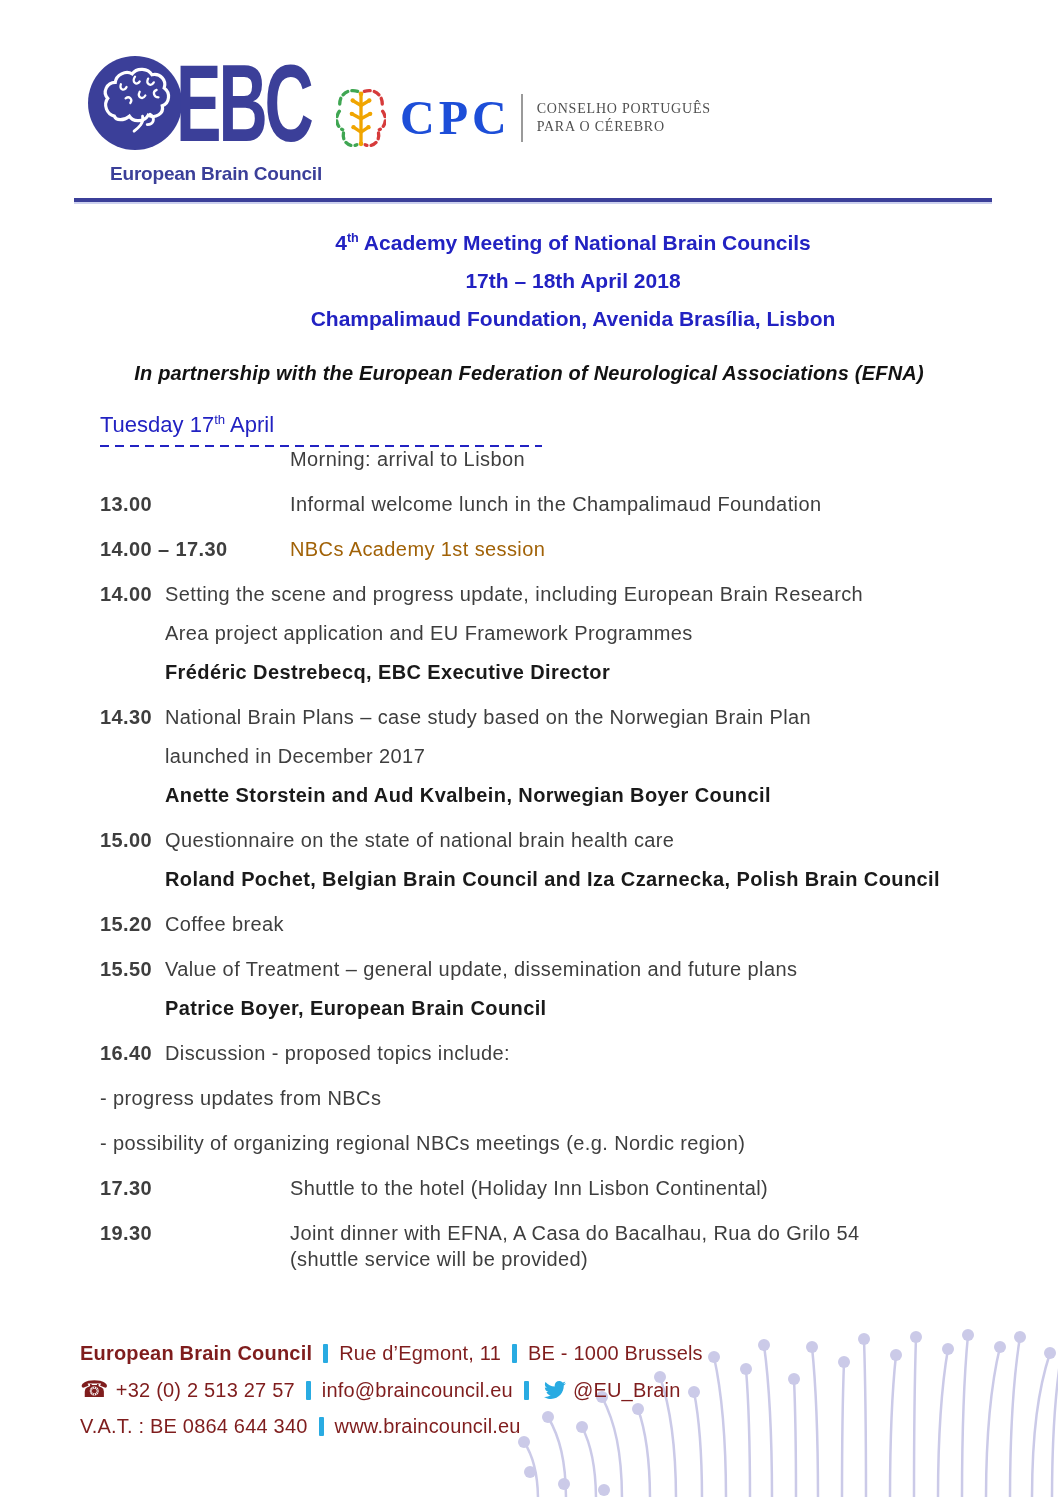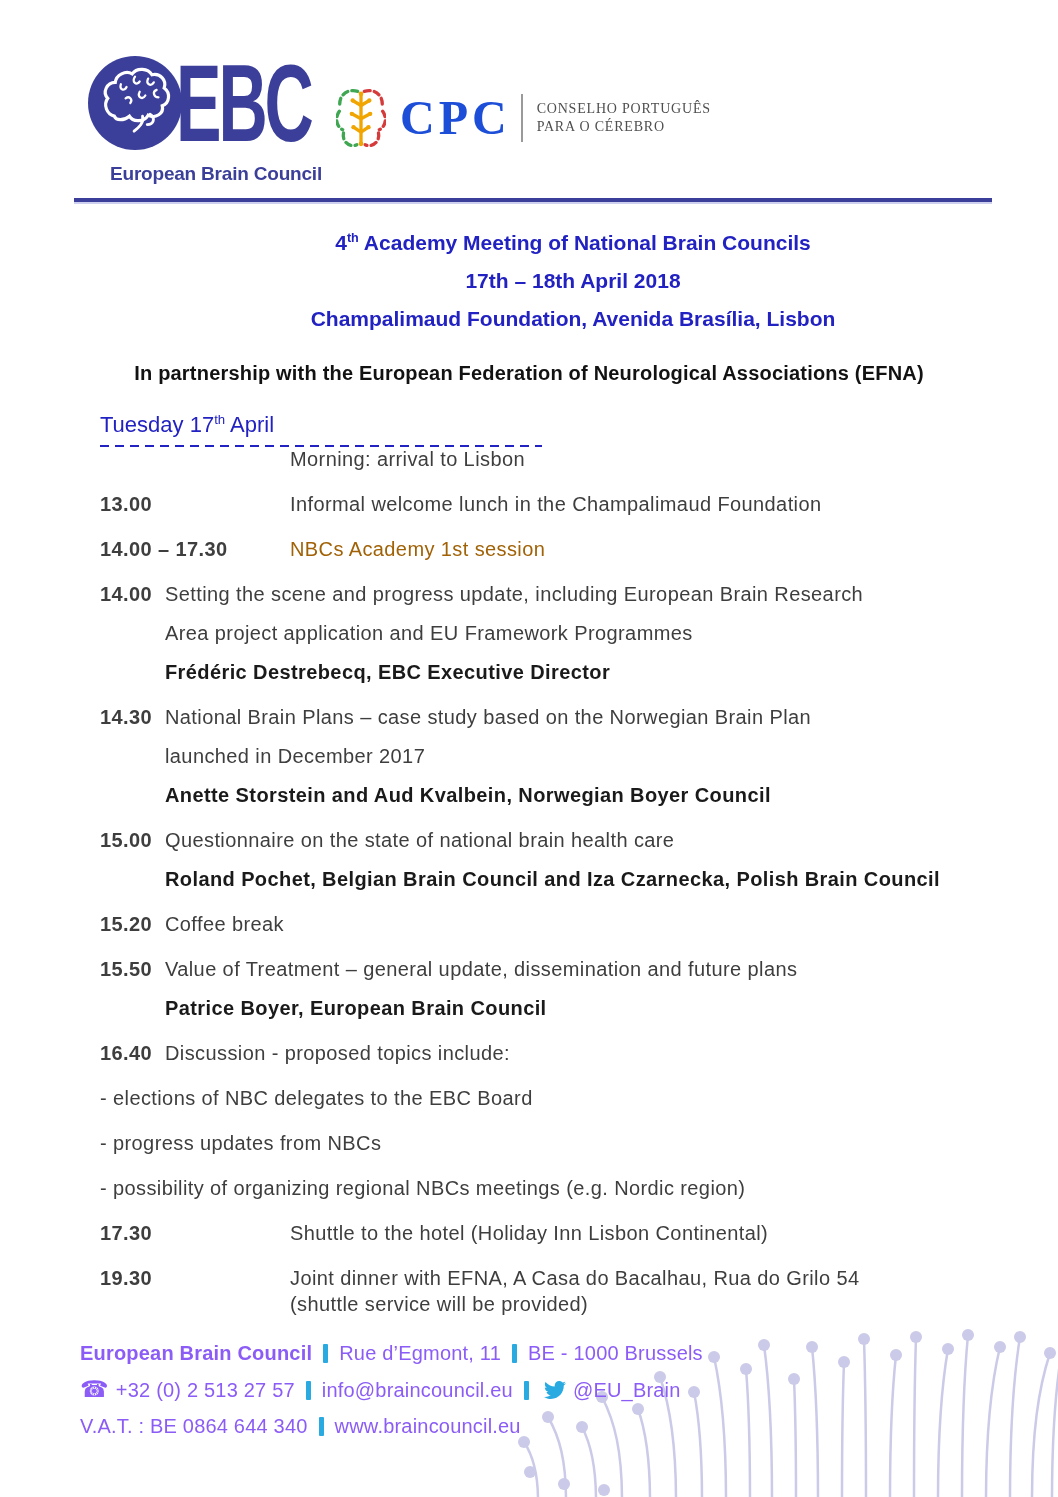--- a/index.html
+++ b/index.html
@@ -28,42 +28,42 @@
   .rule{position:absolute;top:198px;left:74px;right:66px;height:4px;background:#3B3F99;
         border-bottom:2px solid #cdd1ef;}
 
   
   .title-block{position:absolute;top:219px;left:0;width:100%;text-align:center;
                color:#2222C2;font-weight:bold;font-size:21px;padding-left:44px;}
   .t-line{line-height:38px;white-space:nowrap;}
   sup{font-size:60%;vertical-align:super;}
 
   .partnership{position:absolute;top:362px;left:0;width:100%;text-align:center;
-               font-size:20px;font-weight:bold;color:#121212;
+               font-size:20px;font-weight:bold;font-style:italic;color:#121212;
                letter-spacing:0.2px;white-space:nowrap;}
 
   .day-heading{position:absolute;top:406px;left:100px;width:442px;color:#2222C2;
                font-size:22px;line-height:28px;padding-bottom:8px;white-space:nowrap;
                background:repeating-linear-gradient(90deg,#2222C2 0 9px,transparent 9px 15px)
                           left bottom / 100% 2px no-repeat;}
 
   
   .schedule{position:absolute;top:440px;left:100px;right:40px;font-size:20px;
             color:#3E3E3E;letter-spacing:0.4px;}
   .srow{display:flex;margin-bottom:6px;}
   .srow .time{flex:0 0 190px;line-height:39px;white-space:nowrap;font-weight:bold;}
   .srow.tight .time{flex:0 0 65px;}
   .srow .content{flex:1 1 auto;min-width:0;}
   .line{line-height:39px;white-space:nowrap;}
   .line.bold{font-weight:bold;color:#1a1a1a;}
   .line.teal{color:#a16207;}
   .line.compact{line-height:27px;margin-top:-7px;}
 
   
-  .footer{position:absolute;top:1335px;left:80px;font-size:20px;color:#8b5cf6;
+  .footer{position:absolute;top:1335px;left:80px;font-size:20px;color:#7f1d1d;
           letter-spacing:0.2px;z-index:2;}
   .f-line{line-height:36px;white-space:nowrap;}
   .f-line .seg.bold{font-weight:bold;}
   .sep{display:inline-block;width:5px;height:19px;background:#29ABE2;border-radius:1px;
        margin:0 11px;vertical-align:-3px;}
   .phone-glyph{font-size:23px;margin-right:7px;}
   .tw{width:26px;height:22px;fill:#29ABE2;vertical-align:-4px;margin:0 5px 0 2px;}
 
   
   .decor{position:absolute;right:0;bottom:0;width:540px;height:175px;z-index:1;}
@@ -239,25 +239,20 @@
         </div>
       </div>
       <div class="srow tight">
         <div class="time">16.40</div>
         <div class="content">
           <div class="line">Discussion - proposed topics include:</div>
         </div>
       </div>
       <div class="srow bullet">
         <div class="content">
-          <div class="line">- elections of NBC delegates to the EBC Board</div>
-        </div>
-      </div>
-      <div class="srow bullet">
-        <div class="content">
           <div class="line">- progress updates from NBCs</div>
         </div>
       </div>
       <div class="srow bullet">
         <div class="content">
           <div class="line">- possibility of organizing regional NBCs meetings (e.g. Nordic region)</div>
         </div>
       </div>
       <div class="srow wide">
         <div class="time">17.30</div>

